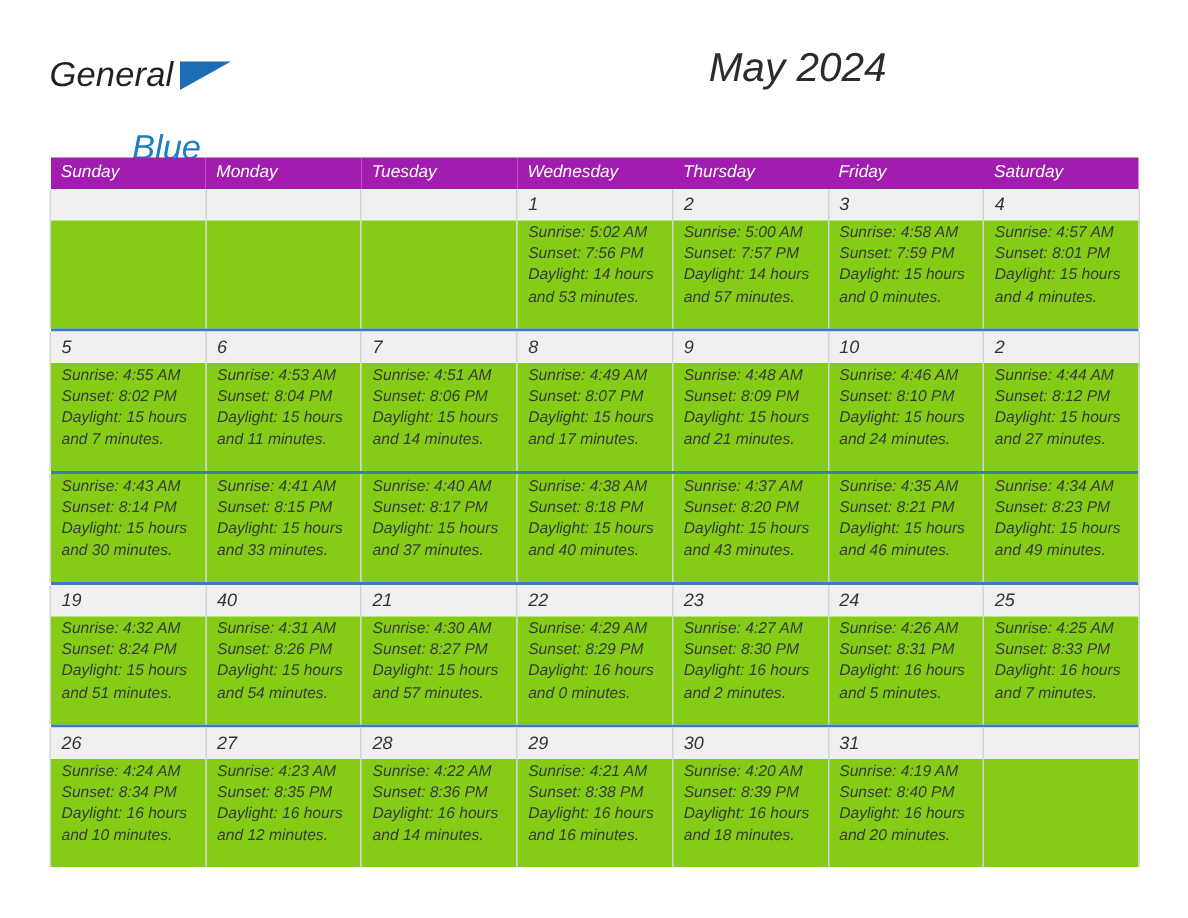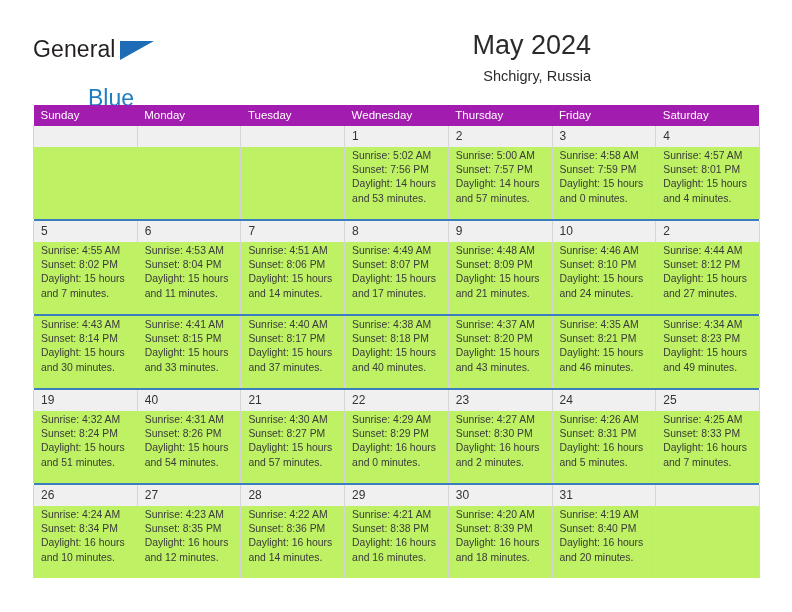--- a/index.html
+++ b/index.html
@@ -12,20 +12,21 @@
     height: 612px;
     font-family: "Liberation Sans", sans-serif;
     color: #222222;
     overflow: hidden;
   }
   .page {
     position: relative;
     width: 624px;
     height: 612px;
     box-sizing: border-box;
+    font-style: italic;
   }
 
   
   .head {
     position: absolute;
     left: 33px;
     top: 28px;
     right: 33px;
     height: 62px;
   }
@@ -112,21 +113,21 @@
     color: #333333;
     padding: 3px 0 4px 7px;
     border-left: 1px solid #d4d4d4;
     border-right: 1px solid #d4d4d4;
     height: 13px;
     vertical-align: top;
   }
   .wk-daynum td.empty { background: #f0f0f0; }
 
   .wk-info td {
-    background: #bef264;
+    background: #84cc16;
     font-size: 10.4px;
     color: #3a3a3a;
     line-height: 14.2px;
     padding: 2px 6px 10px 7px;
     border-left: 1px solid #d4d4d4;
     border-right: 1px solid #d4d4d4;
     vertical-align: top;
     height: 60px;
   }
 
@@ -149,21 +150,20 @@
   <div class="head">
 
     <div class="logo">
       <span class="logo-general">General</span>
       <span class="logo-tri"></span>
       <span class="logo-blue">Blue</span>
     </div>
 
     <div class="title-block">
       <div class="cal-title">May 2024</div>
-      <div class="cal-sub">Shchigry, Russia</div>
     </div>
 
   </div>
 
   <table class="cal">
     <colgroup>
       <col>
         <col>
         <col>
         <col>

